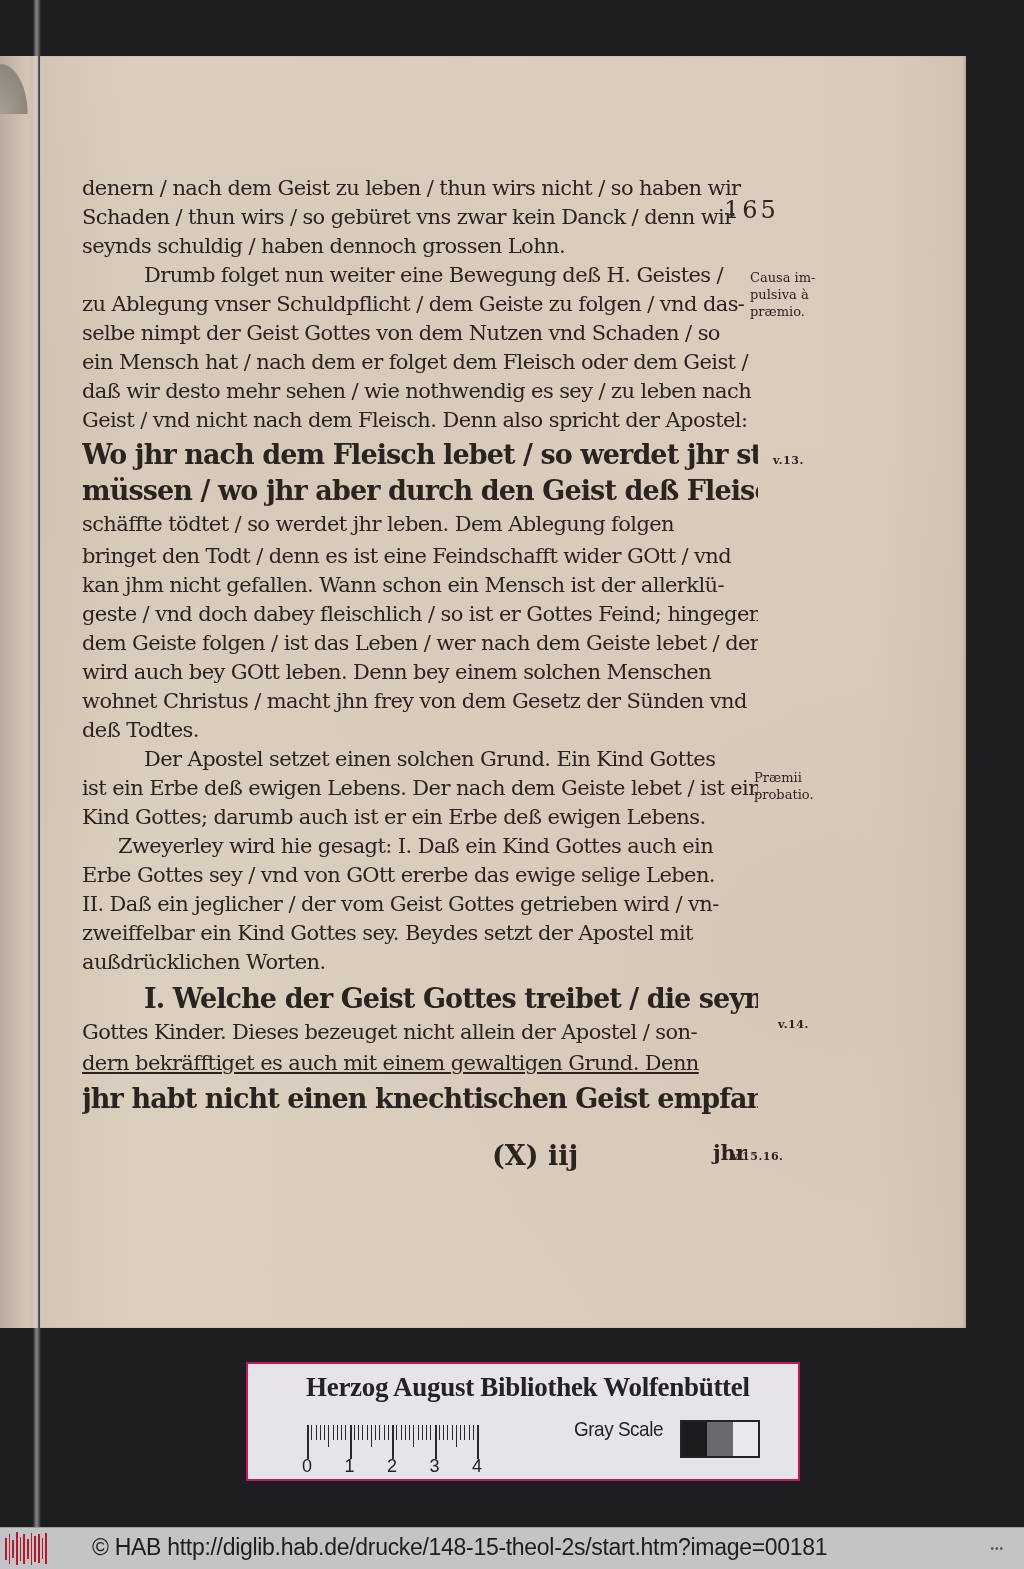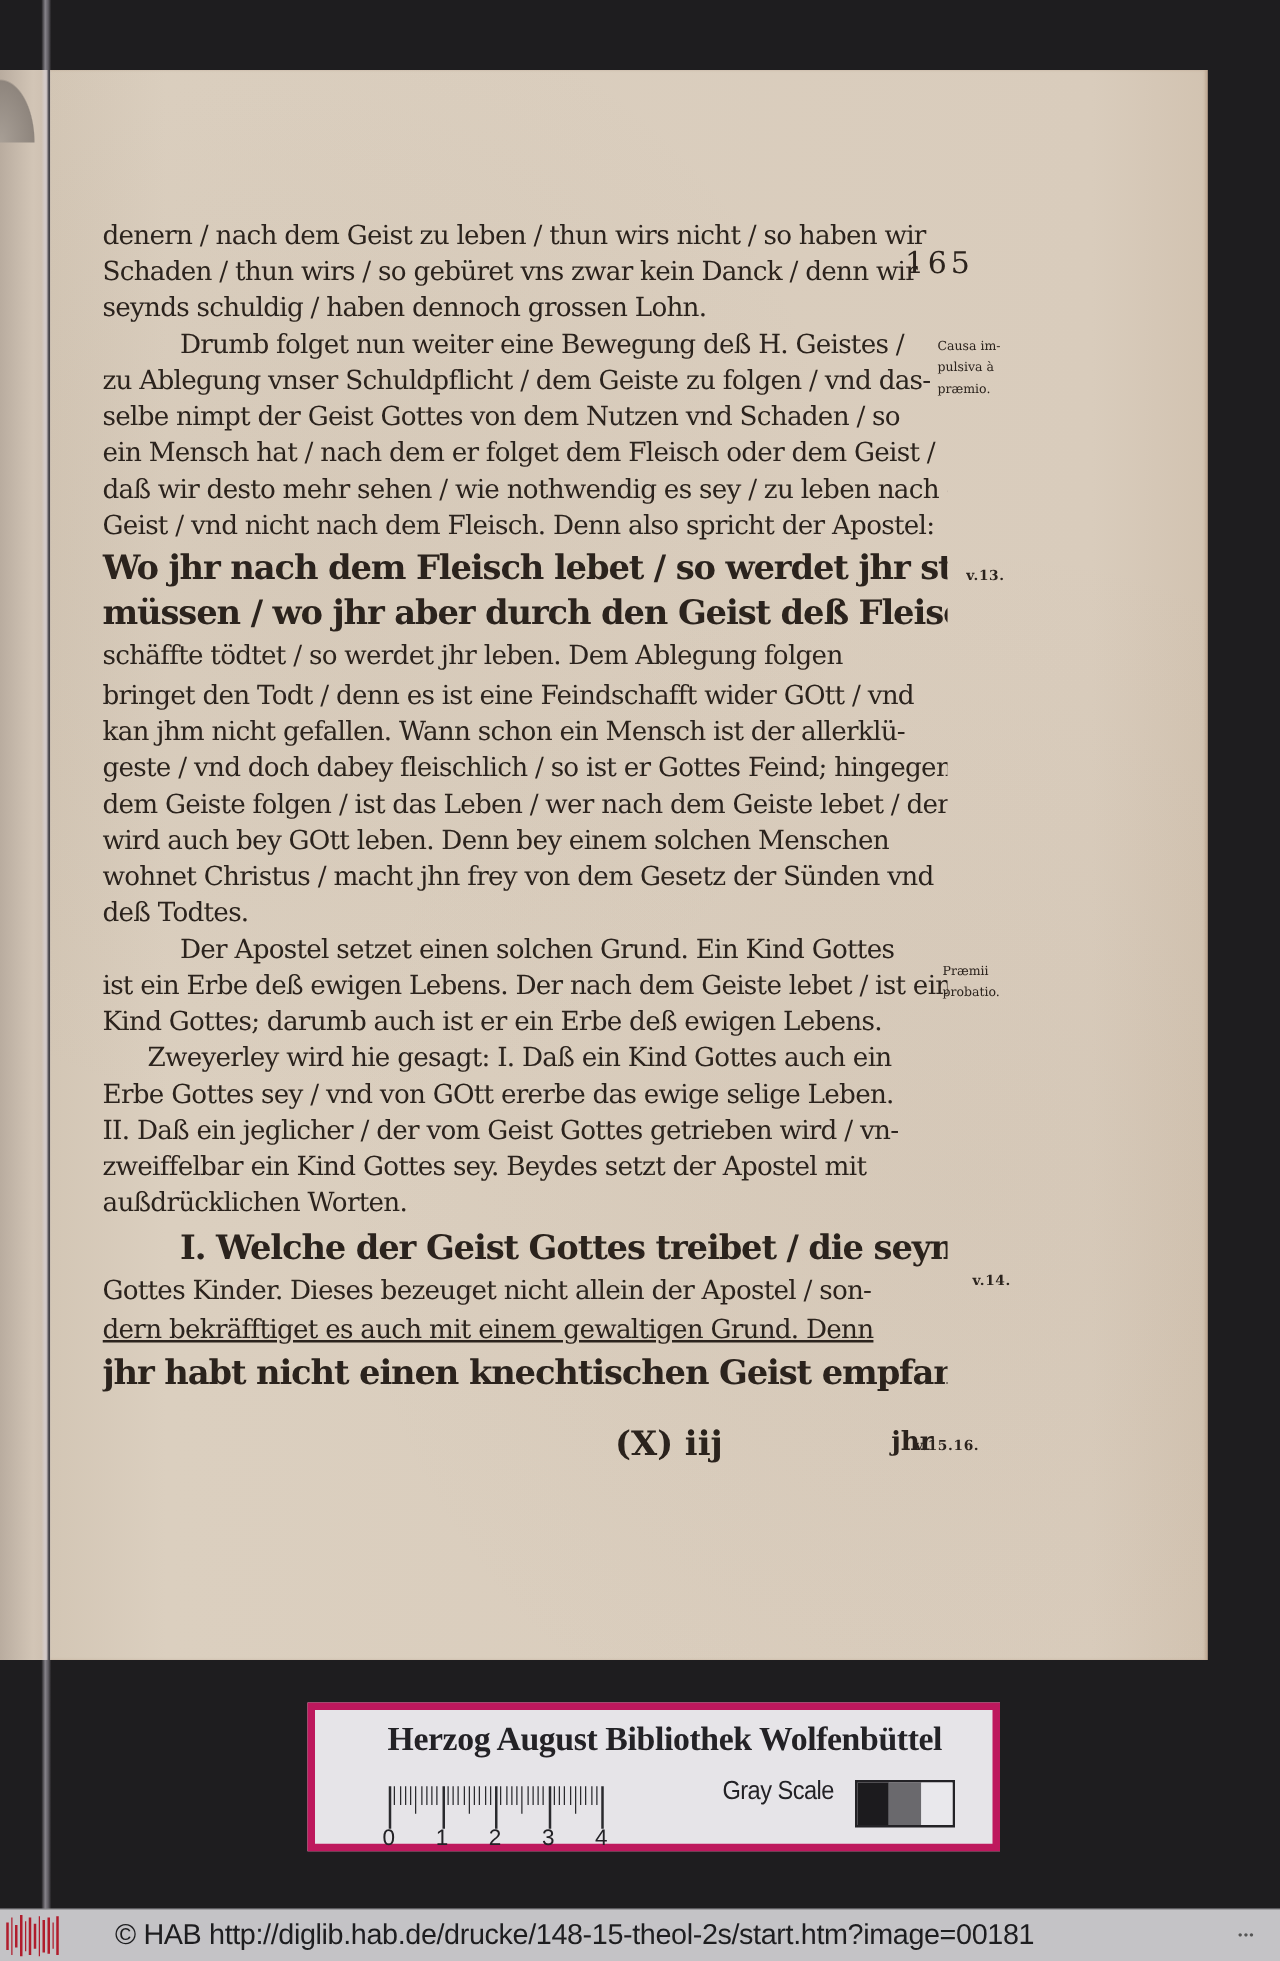--- a/index.html
+++ b/index.html
@@ -32,30 +32,30 @@
     box-shadow: inset -2px 0 2px rgba(140,100,70,0.25);
   }
   .line { position: absolute; left: 82px; width: 676px; font-size: 21px; line-height: 29px; letter-spacing: -0.6px; color: #2b231d; white-space: nowrap; overflow: hidden; text-align: justify; }
   .line.big { font-size: 27px; letter-spacing: -0.9px; font-weight: bold; }
   .line.indent { padding-left: 62px; }
 
   .running-head { position: absolute; left: 310px; top: 137px; font-size: 27px; color: #2b231d; }
   .running-head .gothic { font-weight: bold; }
   .page-num { position: absolute; left: 684px; top: 140px; font-size: 24px; letter-spacing: 3px; color: #2b231d; }
 
-  .margin-note { position: absolute; font-size: 10px; line-height: 17px; color: #2b231d; white-space: nowrap; }
+  .margin-note { position: absolute; font-size: 13px; line-height: 17px; color: #2b231d; white-space: nowrap; }
   .verse-ref { position: absolute; font-size: 11px; color: #2b231d; font-weight: bold; letter-spacing: 0.5px; }
 
   .signature { position: absolute; left: 492px; top: 1144px; font-size: 27px; font-weight: bold; color: #2b231d; }
   .catchword { position: absolute; left: 713px; top: 1144px; font-size: 21px; font-weight: bold; color: #2b231d; }
 
   
   .card {
     position: absolute; left: 246px; top: 1362px; width: 554px; height: 119px;
-    background: #e6e4e8; border: 6px solid #be185d;
+    background: #e6e4e8; border: 2px solid #be185d;
   }
   .card-title { position: absolute; left: 58px; top: 8px; font-family: "Liberation Serif", serif; font-weight: bold; font-size: 27px; color: #232226; letter-spacing: -0.3px; }
   .ruler { position: absolute; left: 59px; top: 61px; width: 230px; height: 34px; }
   .tick { position: absolute; top: 0; width: 1px; background: #2a2a2e; }
   .ruler-label { position: absolute; top: 92px; font-family: "Liberation Sans", sans-serif; font-size: 18px; color: #232226; }
   .gray-label { position: absolute; left: 326px; top: 53px; font-family: "Liberation Sans", sans-serif; font-size: 21px; color: #232226; letter-spacing: -0.5px; transform: scaleX(0.9); transform-origin: left; }
   .gray-swatch { position: absolute; left: 432px; top: 56px; width: 80px; height: 38px; border: 2px solid #232226; display: flex; }
   .gray-swatch div { flex: 1; }
 
   

